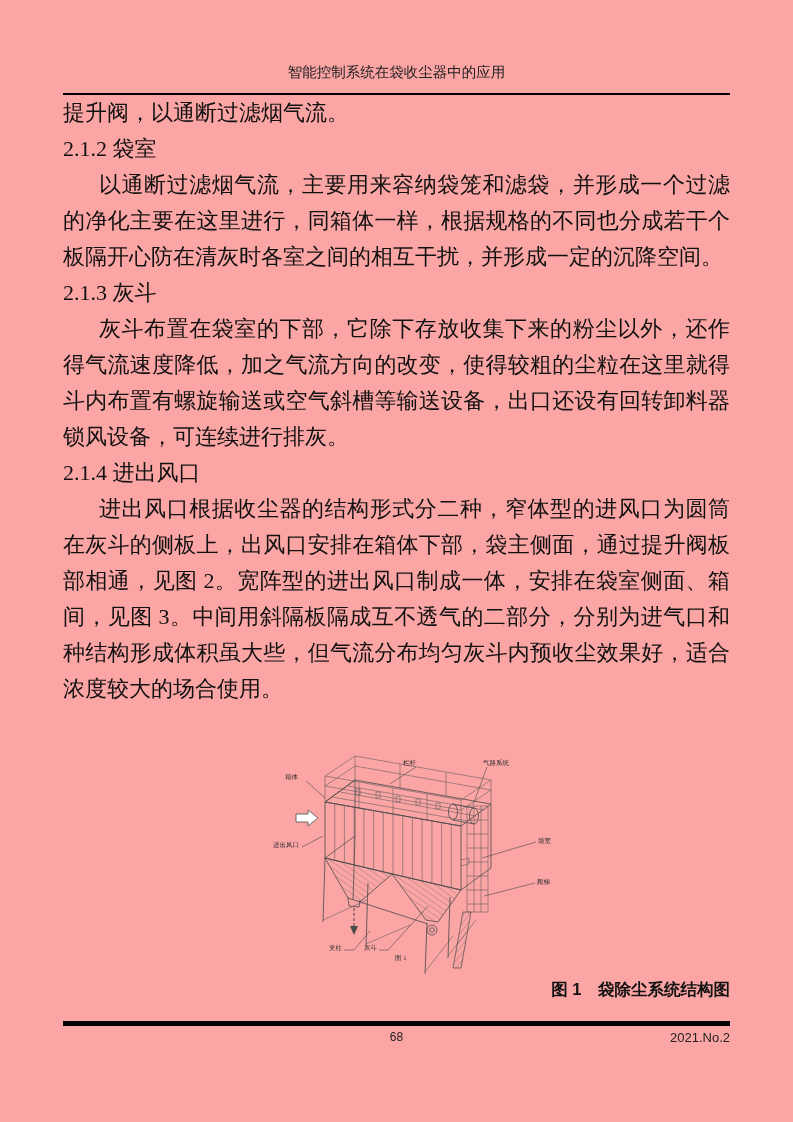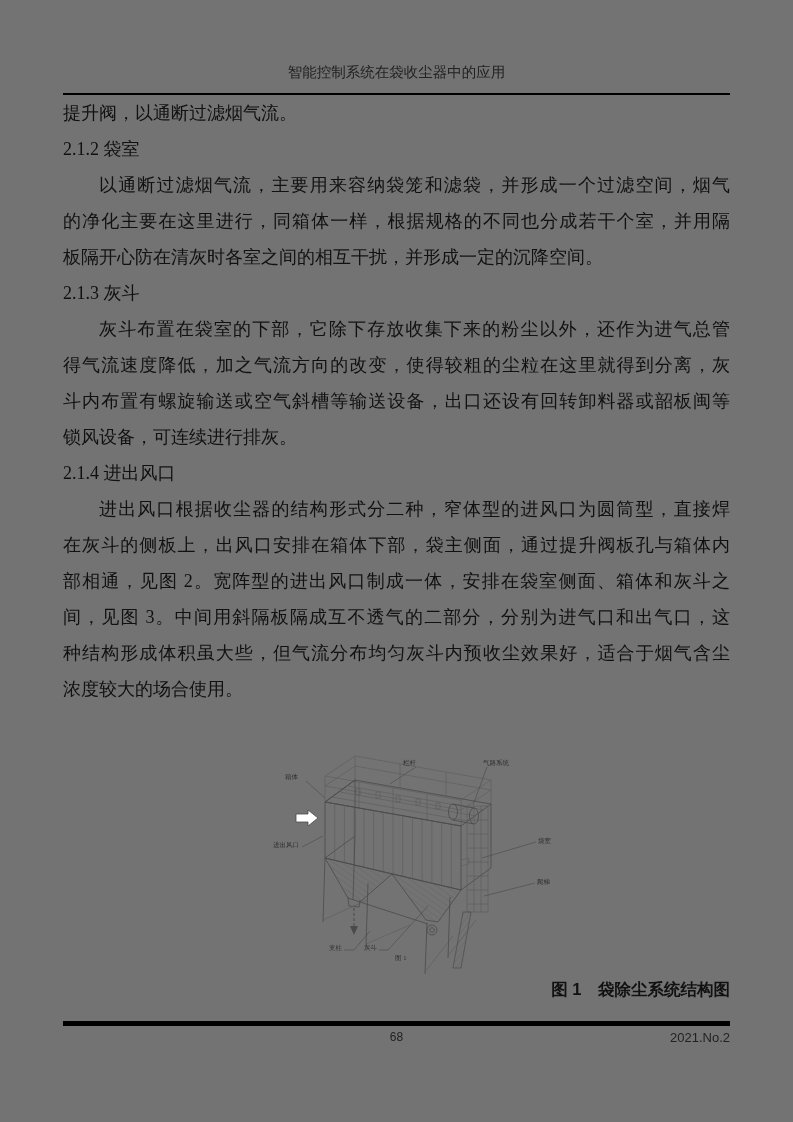--- a/index.html
+++ b/index.html
@@ -1,31 +1,31 @@
 <!DOCTYPE html>
 <html><head>
 <meta charset="utf-8">
 <style>
   * { margin:0; padding:0; box-sizing:border-box; }
   html,body { background:#ffffff; }
   .page {
-    position:relative; width:793px; height:1122px; background:#737373;
+    position:relative; width:793px; height:1122px; background:#fca5a5;
     font-family:"Liberation Serif","DejaVu Serif",serif; color:#1a1a1a;
     overflow:hidden;
   }
   .header-title {
     position:absolute; top:62px; left:63px; width:667px; height:20px;
     line-height:20px; text-align:center; font-size:14.5px; color:#222;
   }
   .header-rule {
     position:absolute; top:93px; left:63px; width:667px; height:2px; background:#000;
   }
   .body-text { position:absolute; top:95px; left:63px; width:667px; }
   .ln {
-    height:36px; line-height:36px; font-size:18px; color:#111;
+    height:36px; line-height:36px; font-size:22px; color:#111;
     text-align:justify; text-align-last:justify; overflow:hidden;
     text-justify:inter-character;
   }
   .ln.end  { text-align-last:left; }
   .ln.head { text-align-last:left; }
   .ln.ind  { padding-left:36px; }
   .figure-wrap { position:absolute; left:256px; top:748px; width:304px; height:234px; }
   .fig-caption {
     position:absolute; top:977px; left:63px; width:667px; height:24px; line-height:24px;
     text-align:right; font-size:16.5px; font-weight:bold;

